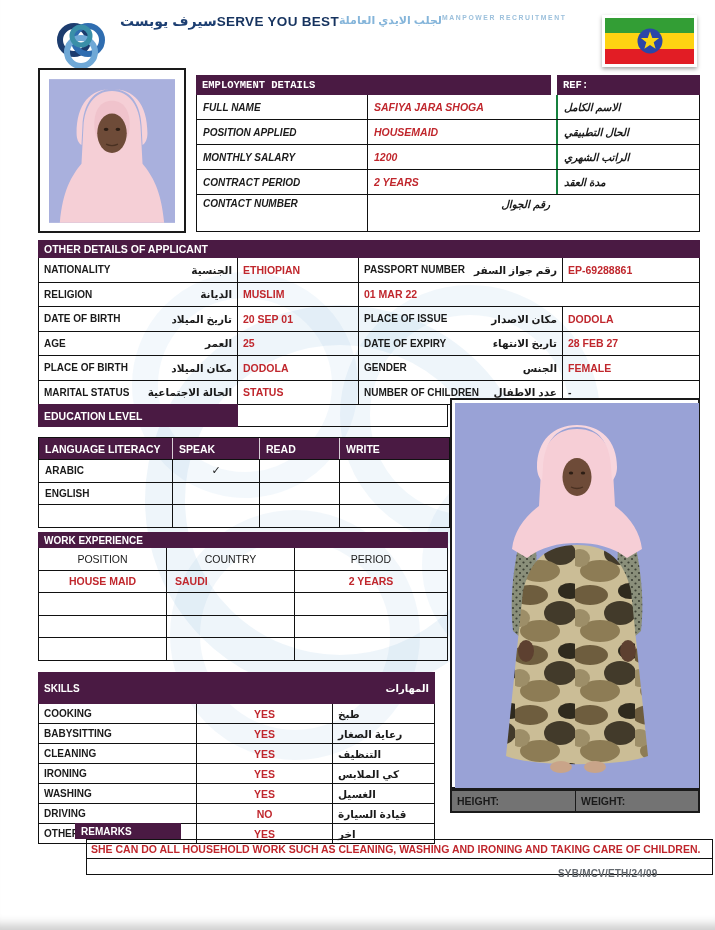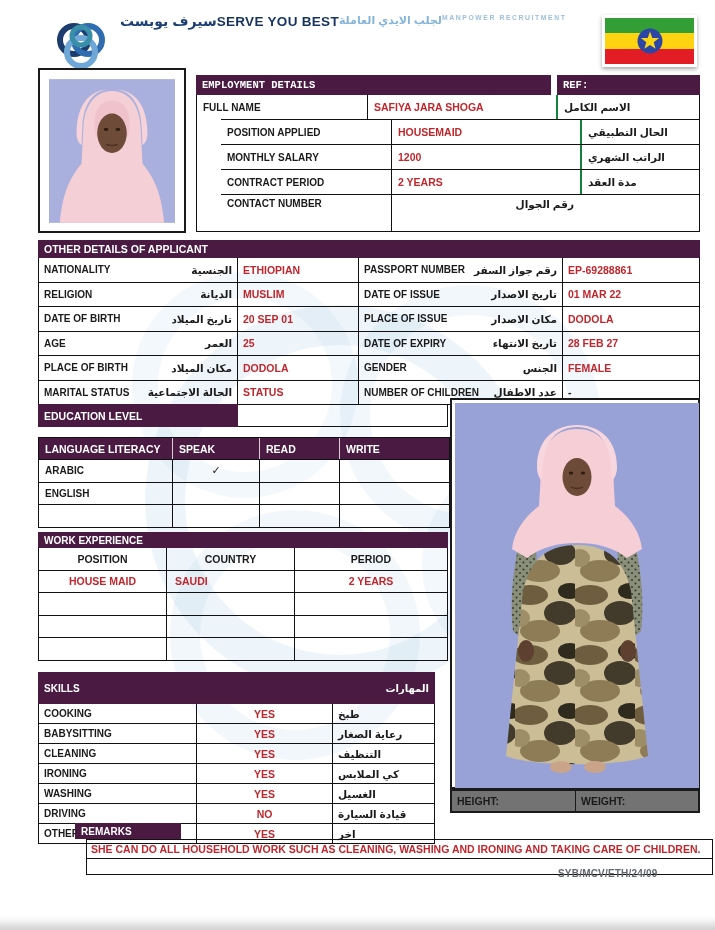--- a/index.html
+++ b/index.html
@@ -39,23 +39,23 @@
   .bar{background:#4a1a43;color:#fff;font-weight:bold;display:flex;align-items:center;}
   .lbl{font-weight:bold;font-size:10px;}
   .val{color:#c0272d;font-weight:bold;font-size:10.5px;}
   .ar{font-weight:bold;font-size:10.5px;direction:rtl;}
 
   
   .emp{left:196px;top:75px;width:504px;}
   .emp-head{display:flex;gap:6px;height:20px;margin-bottom:0;font-family:Liberation Mono, monospace;}
   .emp-head .h1{flex:1;padding-left:6px;font-size:10.5px;}
   .emp-head .h2{width:143px;box-sizing:border-box;padding-left:6px;font-size:10.5px;}
-  .emp-body{border:1.5px solid #111;border-top:none;}
+  .emp-body{border:1.5px solid #111;border-top:none;font-style:italic;}
   .emp-row{display:grid;grid-template-columns:170px 189px 1fr;}
-  .emp-row+.emp-row{border-top:1px solid #111;margin-left:24px;}
+  .emp-row+.emp-row{border-top:1px solid #111;}
   .emp-row>div{padding:0 6px;display:flex;align-items:center;height:24px;box-sizing:border-box;}
   .emp-row>div:nth-child(2){border-left:1px solid #111;}
   .emp-row>div:nth-child(3){border-left:2px solid #15803d;justify-content:flex-end;}
   .emp-row.tall>div{height:36px;align-items:flex-start;padding-top:3px;}
 
   
   .od{left:38px;top:240px;width:662px;}
   .od-head{height:18px;padding-left:6px;font-size:10.5px;}
   .od-body{border:1.5px solid #111;border-top:none;}
   .od-row{display:grid;grid-template-columns:198px 121px 204px 1fr;}
@@ -82,21 +82,21 @@
   .check{font-size:11px;font-weight:bold;color:#222;}
 
   
   .work{left:38px;top:532px;width:410px;}
   .work .bar{height:16px;padding-left:6px;font-size:10px;}
   .work-tb{border:1.5px solid #111;border-top:none;}
   .work-row{display:grid;grid-template-columns:127px 128px 1fr;}
   .work-row+.work-row{border-top:1px solid #111;}
   .work-row>div{height:21.5px;display:flex;align-items:center;justify-content:center;box-sizing:border-box;}
   .work-row>div+div{border-left:1px solid #111;}
-  .work-row.hdr>div{font-weight:bold;font-size:10.5px;}
+  .work-row.hdr>div{font-weight:normal;font-size:10.5px;}
   .work-row .cl{justify-content:flex-start;padding-left:8px;}
 
   
   .skills{left:38px;top:672px;width:397px;}
   .skills .bar{height:32px;padding:0 6px;font-size:10px;justify-content:space-between;}
   .skills .bar .ar{color:#fff;font-size:10px;}
   .sk-tb{border:1.5px solid #111;border-top:none;}
   .sk-row{display:grid;grid-template-columns:157px 136px 1fr;}
   .sk-row+.sk-row{border-top:1px solid #111;}
   .sk-row>div{height:19px;display:flex;align-items:center;box-sizing:border-box;padding:0 5px;}
@@ -215,24 +215,20 @@
             <span class="ar">رقم جواز السفر</span>
           </div>
         <div class="val">EP-69288861</div>
       </div>
       <div class="od-row">
         <div class="la">
             <span class="lbl">RELIGION</span>
             <span class="ar">الديانة</span>
           </div>
         <div class="val">MUSLIM</div>
-        <div class="la">
-            <span class="lbl">DATE OF ISSUE</span>
-            <span class="ar">تاريخ الاصدار</span>
-          </div>
         <div class="val">01  MAR 22</div>
       </div>
       <div class="od-row">
         <div class="la">
             <span class="lbl">DATE OF BIRTH</span>
             <span class="ar">تاريخ الميلاد</span>
           </div>
         <div class="val">20  SEP 01</div>
         <div class="la">
             <span class="lbl">PLACE OF ISSUE</span>

